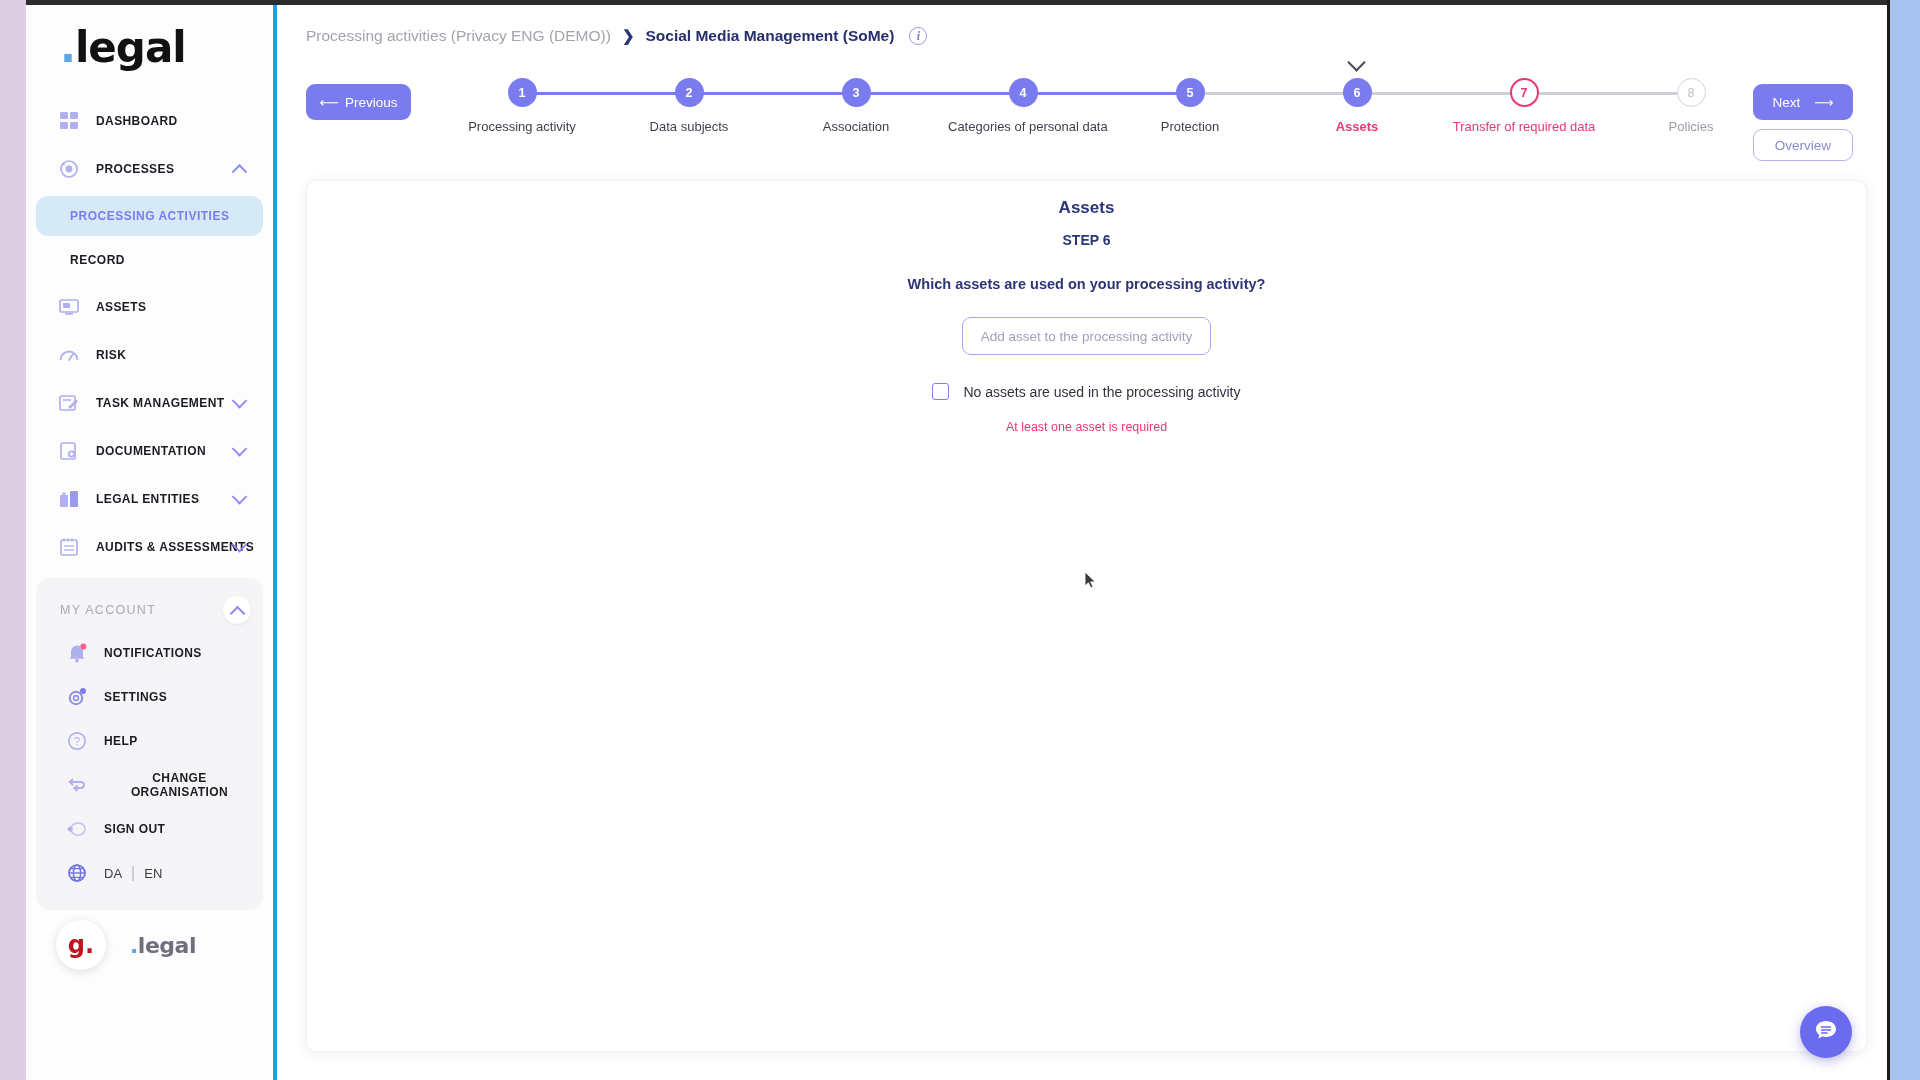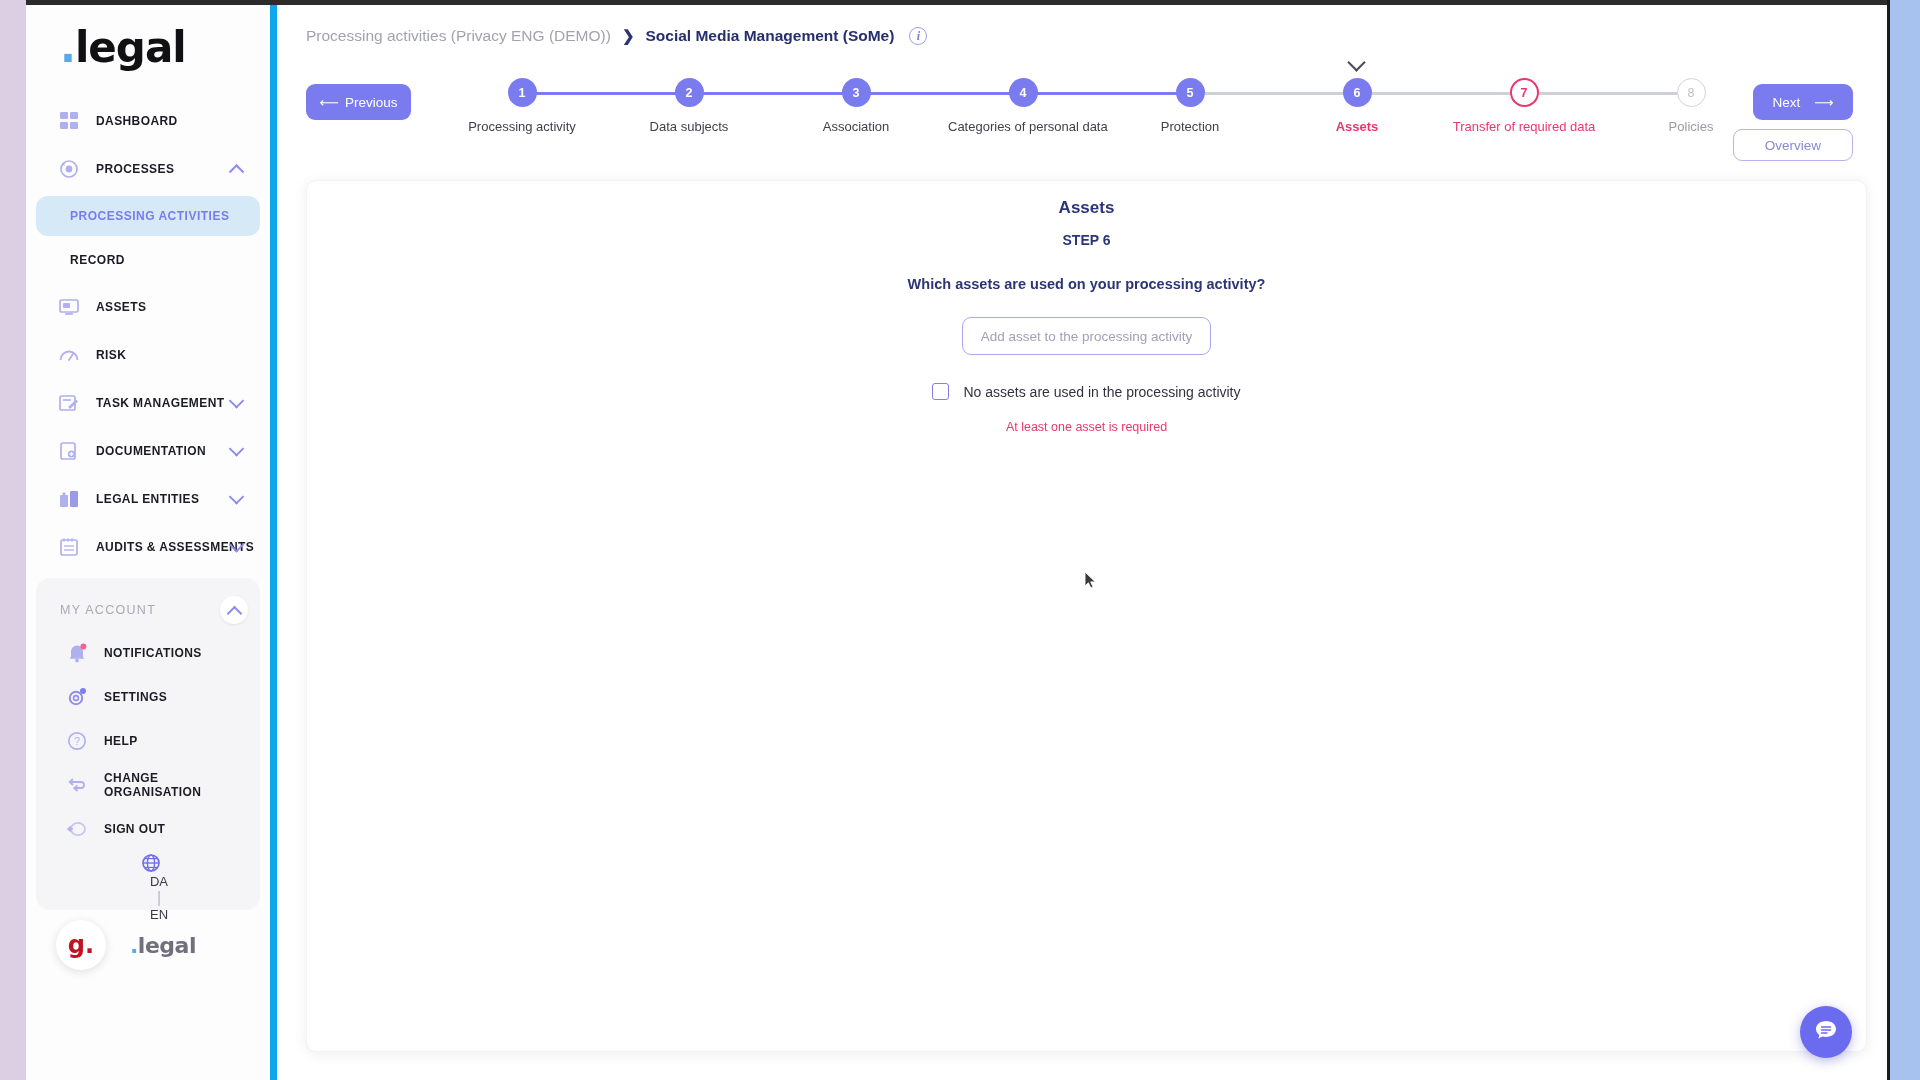--- a/index.html
+++ b/index.html
@@ -31,21 +31,21 @@
   .top-strip {
     position: absolute; left: 26px; top: 0; width: 1861px; height: 5px;
     background: #2b2b2b;
   }
 
   
   #sidebar {
     position: absolute; left: 26px; top: 5px;
     width: 251px; height: 1075px;
     background: #fdfdfe;
-    border-right: 7px solid #0ea5e9;
+    border-right: 4px solid #0ea5e9;
   }
   .brand {
     font-size: 42px; font-weight: 700; letter-spacing: -1px;
     color: #111114; padding: 18px 0 10px 34px;
     font-family: "DejaVu Sans", sans-serif;
   }
   .brand .dot { color: #5ba8e8; }
 
   .nav { padding-top: 12px; }
   .nav-item {
@@ -79,20 +79,21 @@
   .sub-item .nav-label { font-size: 12px; letter-spacing: .5px; }
   .sub-item.active { background: #d5e9f7; }
   .sub-item.active .nav-label { color: #7b7bf0; }
 
   
   .account-box {
     margin: 10px 10px 0 10px;
     background: #f5f5f7;
     border-radius: 14px;
     padding: 8px 0 14px 0;
+    text-align: center;
   }
   .account-head {
     display: flex; align-items: center; justify-content: space-between;
     padding: 10px 12px 6px 24px;
   }
   .account-head .t {
     font-size: 12.5px; font-weight: 400; letter-spacing: 1.3px;
     color: #a9a9b4;
   }
   .acct-chev-btn {
@@ -103,21 +104,21 @@
   .acct-chev-btn::after {
     content: ''; position: absolute; left: 9px; top: 12px;
     width: 9px; height: 9px;
     border-right: 2.2px solid #8c8cf0; border-bottom: 2.2px solid #8c8cf0;
     transform: rotate(-135deg);
   }
   .account-box .nav-item { margin: 2px 8px; }
 
   .lang-row {
     display: flex; align-items: center;
-    height: 42px; margin: 2px 8px; padding-left: 22px; flex-direction: column;
+    height: 42px; margin: 2px 8px; padding-left: 22px;
   }
   .lang-txt { font-size: 13px; color: #3a3a46; font-weight: 400; }
   .lang-sep { color: #b9b9c4; margin: 0 9px; }
 
   .foot {
     display: flex; align-items: center;
     padding: 10px 0 0 30px; position: relative;
   }
   .g-badge {
     width: 50px; height: 50px; border-radius: 50%;
@@ -160,21 +161,21 @@
   }
   .btn-next {
     position: absolute; right: 67px; top: 84px;
     width: 100px; height: 36px; border-radius: 9px;
     background: #7b7bf0; color: #ffffff;
     display: flex; align-items: center; justify-content: center; gap: 14px;
     font-size: 13.5px; border: none; cursor: pointer;
   }
   .btn-overview {
     position: absolute; right: 67px; top: 129px;
-    width: 120px; height: 32px; border-radius: 9px;
+    width: 100px; height: 32px; border-radius: 9px;
     background: #ffffff; color: #8a8ad0;
     border: 1.4px solid #b4b4ee;
     display: flex; align-items: center; justify-content: center;
     font-size: 13.5px; cursor: pointer;
   }
 
   
   #stepper {
     position: absolute; left: 445px; top: 78px;
     width: 1230px; height: 62px;

